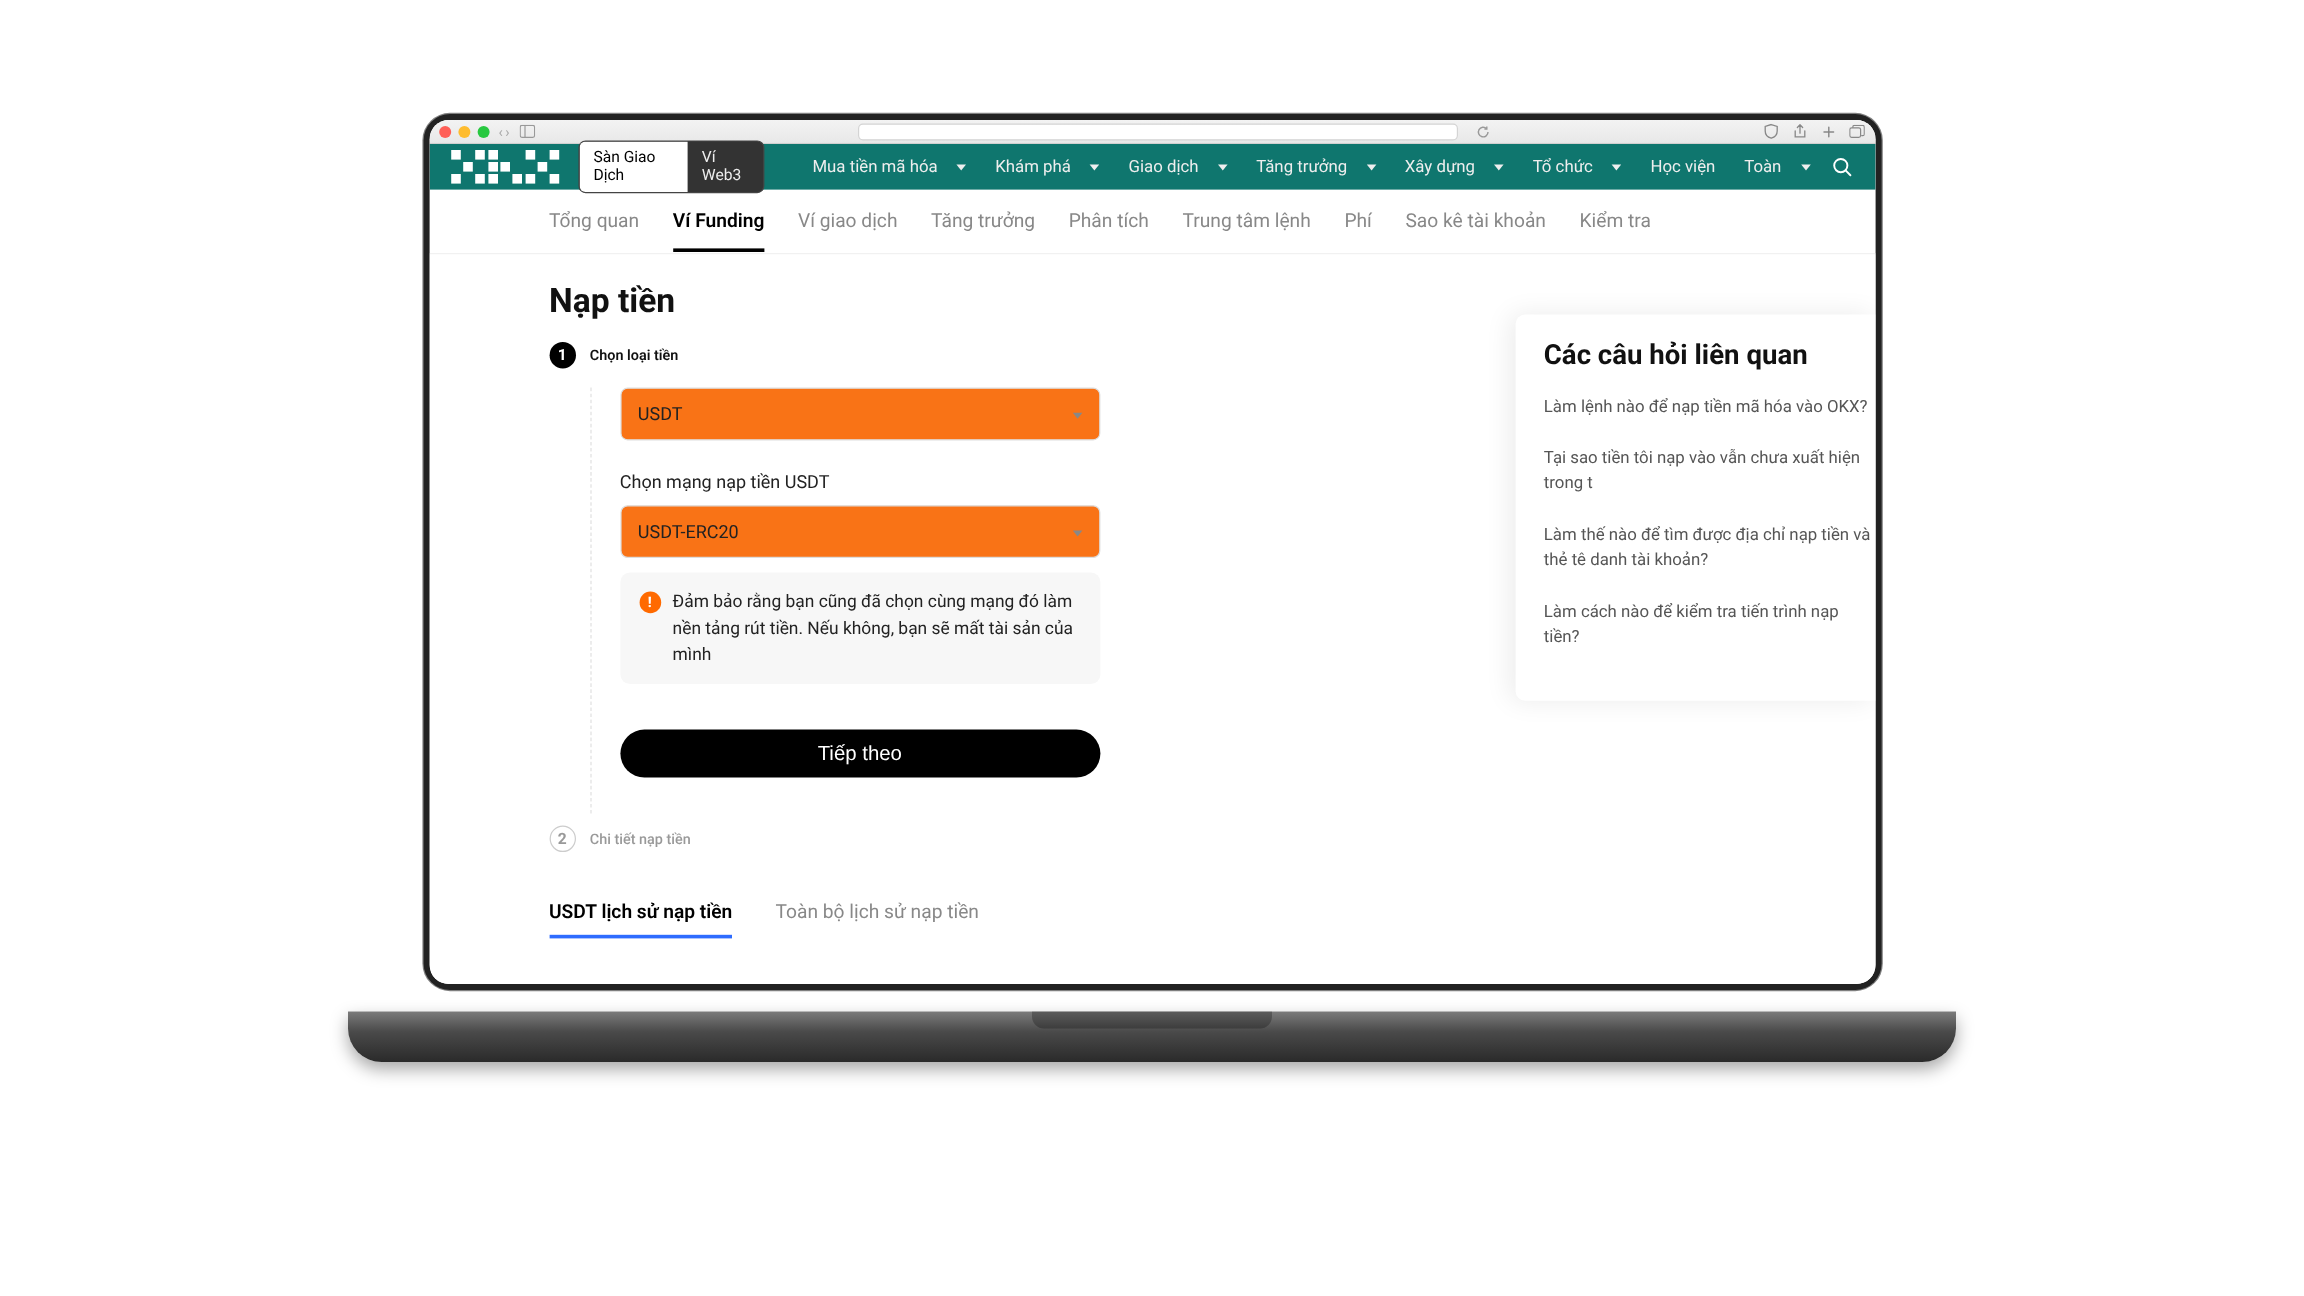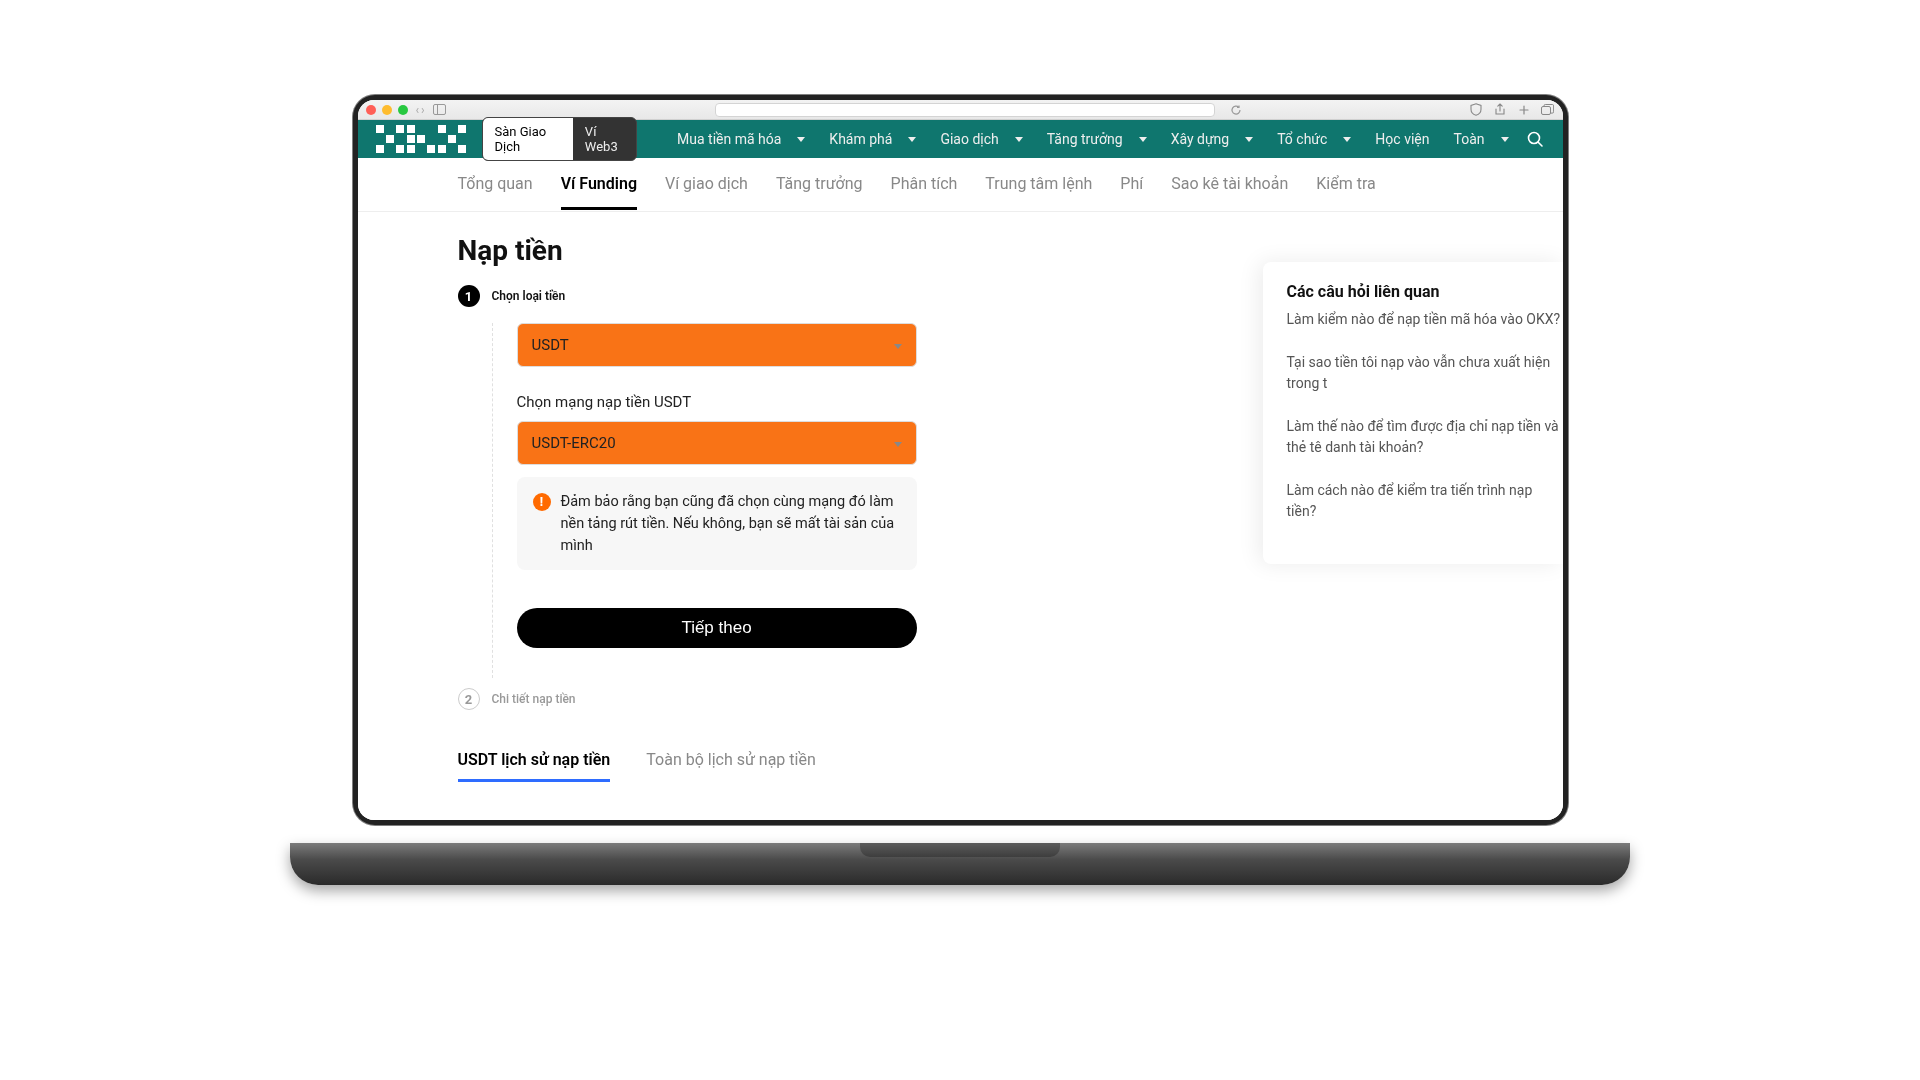--- a/index.html
+++ b/index.html
@@ -275,21 +275,21 @@
     position: absolute;
     right: 0;
     top: 50px;
     width: 300px;
     padding: 20px 0 20px 24px;
     background: #fff;
     box-shadow: -4px 0 22px rgba(0,0,0,0.08);
     border-radius: 8px 0 0 8px;
   }
   .faq h3 {
-    font-size: 16px; font-weight: 700; color: #111; margin-bottom: 8px;
+    font-size: 23px; font-weight: 700; color: #111; margin-bottom: 20px;
   }
   .faq-item {
     font-size: 14px;
     color: #555;
     line-height: 1.5;
     margin-bottom: 22px;
     cursor: pointer;
   }
   .chev-down {
     display: inline-block;
@@ -487,21 +487,21 @@
           </div>
 
           <div class="history-tabs">
             <div class="hist-tab active">USDT lịch sử nạp tiền</div>
             <div class="hist-tab">Toàn bộ lịch sử nạp tiền</div>
           </div>
         </div>
 
         <div class="faq">
           <h3>Các câu hỏi liên quan</h3>
-          <div class="faq-item">Làm kiểm nào để nạp tiền mã hóa vào OKX?</div>
+          <div class="faq-item">Làm lệnh nào để nạp tiền mã hóa vào OKX?</div>
           <div class="faq-item">Tại sao tiền tôi nạp vào vẫn chưa xuất hiện trong t</div>
           <div class="faq-item">Làm thế nào để tìm được địa chỉ nạp tiền và thẻ tê danh tài khoản?</div>
           <div class="faq-item">Làm cách nào để kiểm tra tiến trình nạp tiền?</div>
         </div>
       </div>
 
     </div>
   </div>
   <div class="laptop-base"></div>
 </div>

